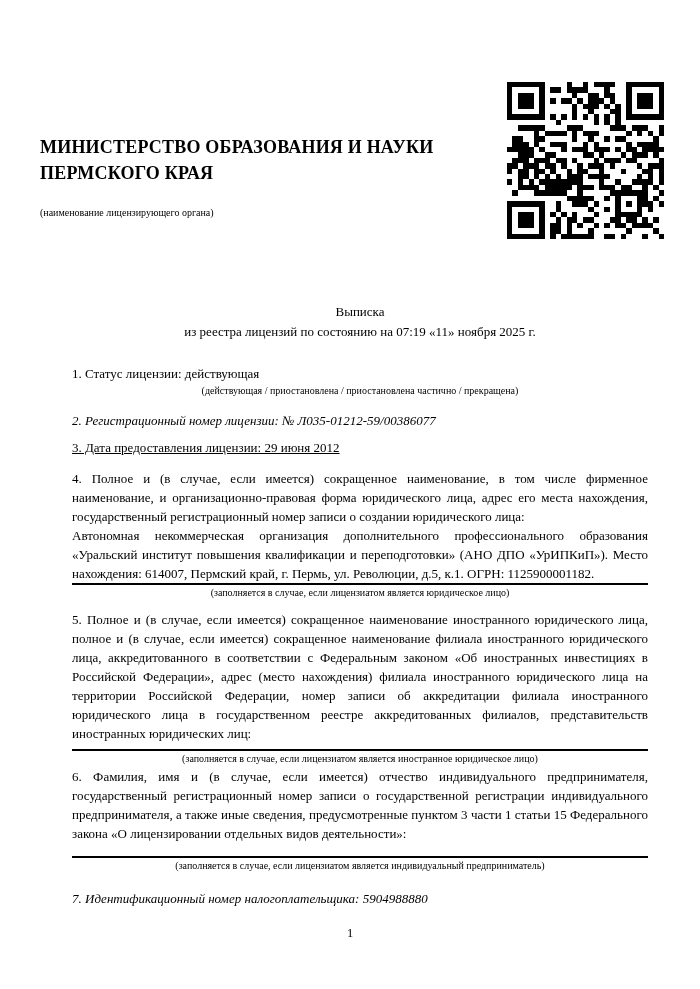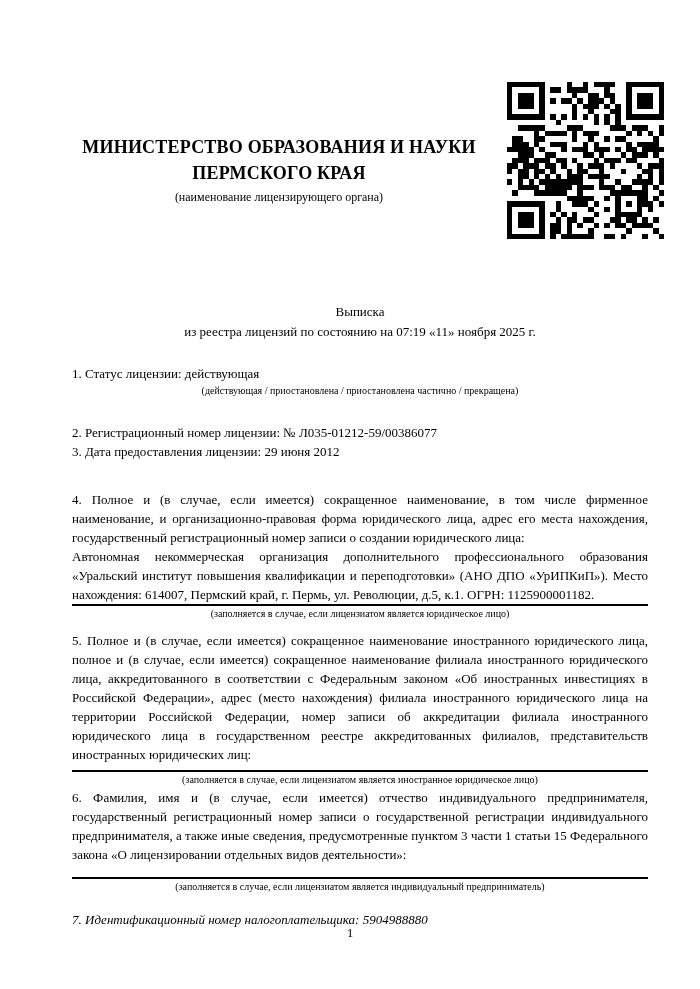--- a/index.html
+++ b/index.html
@@ -21,32 +21,32 @@
     height: 157px;
   }
   .qr svg { display: block; width: 157px; height: 157px; }
 
   
   .header {
     position: absolute;
     left: 40px;
     top: 134px;
     width: 478px;
-    text-align: center;
+    text-align: left;
   }
   .header .ministry-line {
     font-weight: bold;
     font-size: 18px;
     line-height: 26px;
     letter-spacing: 0.2px;
   }
   .header .header-caption {
-    font-size: 12px;
+    font-size: 10px;
     line-height: 14px;
-    margin-top: 4px;
+    margin-top: 20px;
   }
 
   
   .content {
     position: absolute;
     left: 72px;
     top: 302px;
     width: 576px;
     font-size: 13px;
     line-height: 19px;
@@ -57,23 +57,23 @@
   .item p { margin: 0; }
   .item p.just { text-align: justify; }
   .item .caption {
     font-size: 10px;
     line-height: 16px;
     text-align: center;
   }
   .rule { border-top: 2px solid #000; height: 0; }
 
   .m-item1 { margin-top: 0; }
-  .m-item2 { margin-top: 24px; }
-  .m-item3 { margin-top: 0; }
-  .m-item4 { margin-top: 29px; }
+  .m-item2 { margin-top: 12px; font-style: italic; }
+  .m-item3 { margin-top: 8px; text-decoration: underline; }
+  .m-item4 { margin-top: 12px; }
   .m-item5 { margin-top: 9px; }
   .m-item5 .rule { margin-top: 6px; }
   .m-item6 { }
   .m-item6 .rule { margin-top: 13px; }
   .m-item7 { margin-top: 15px; font-style: italic; }
 
   .page-number {
     position: absolute;
     top: 924px;
     left: 0;

